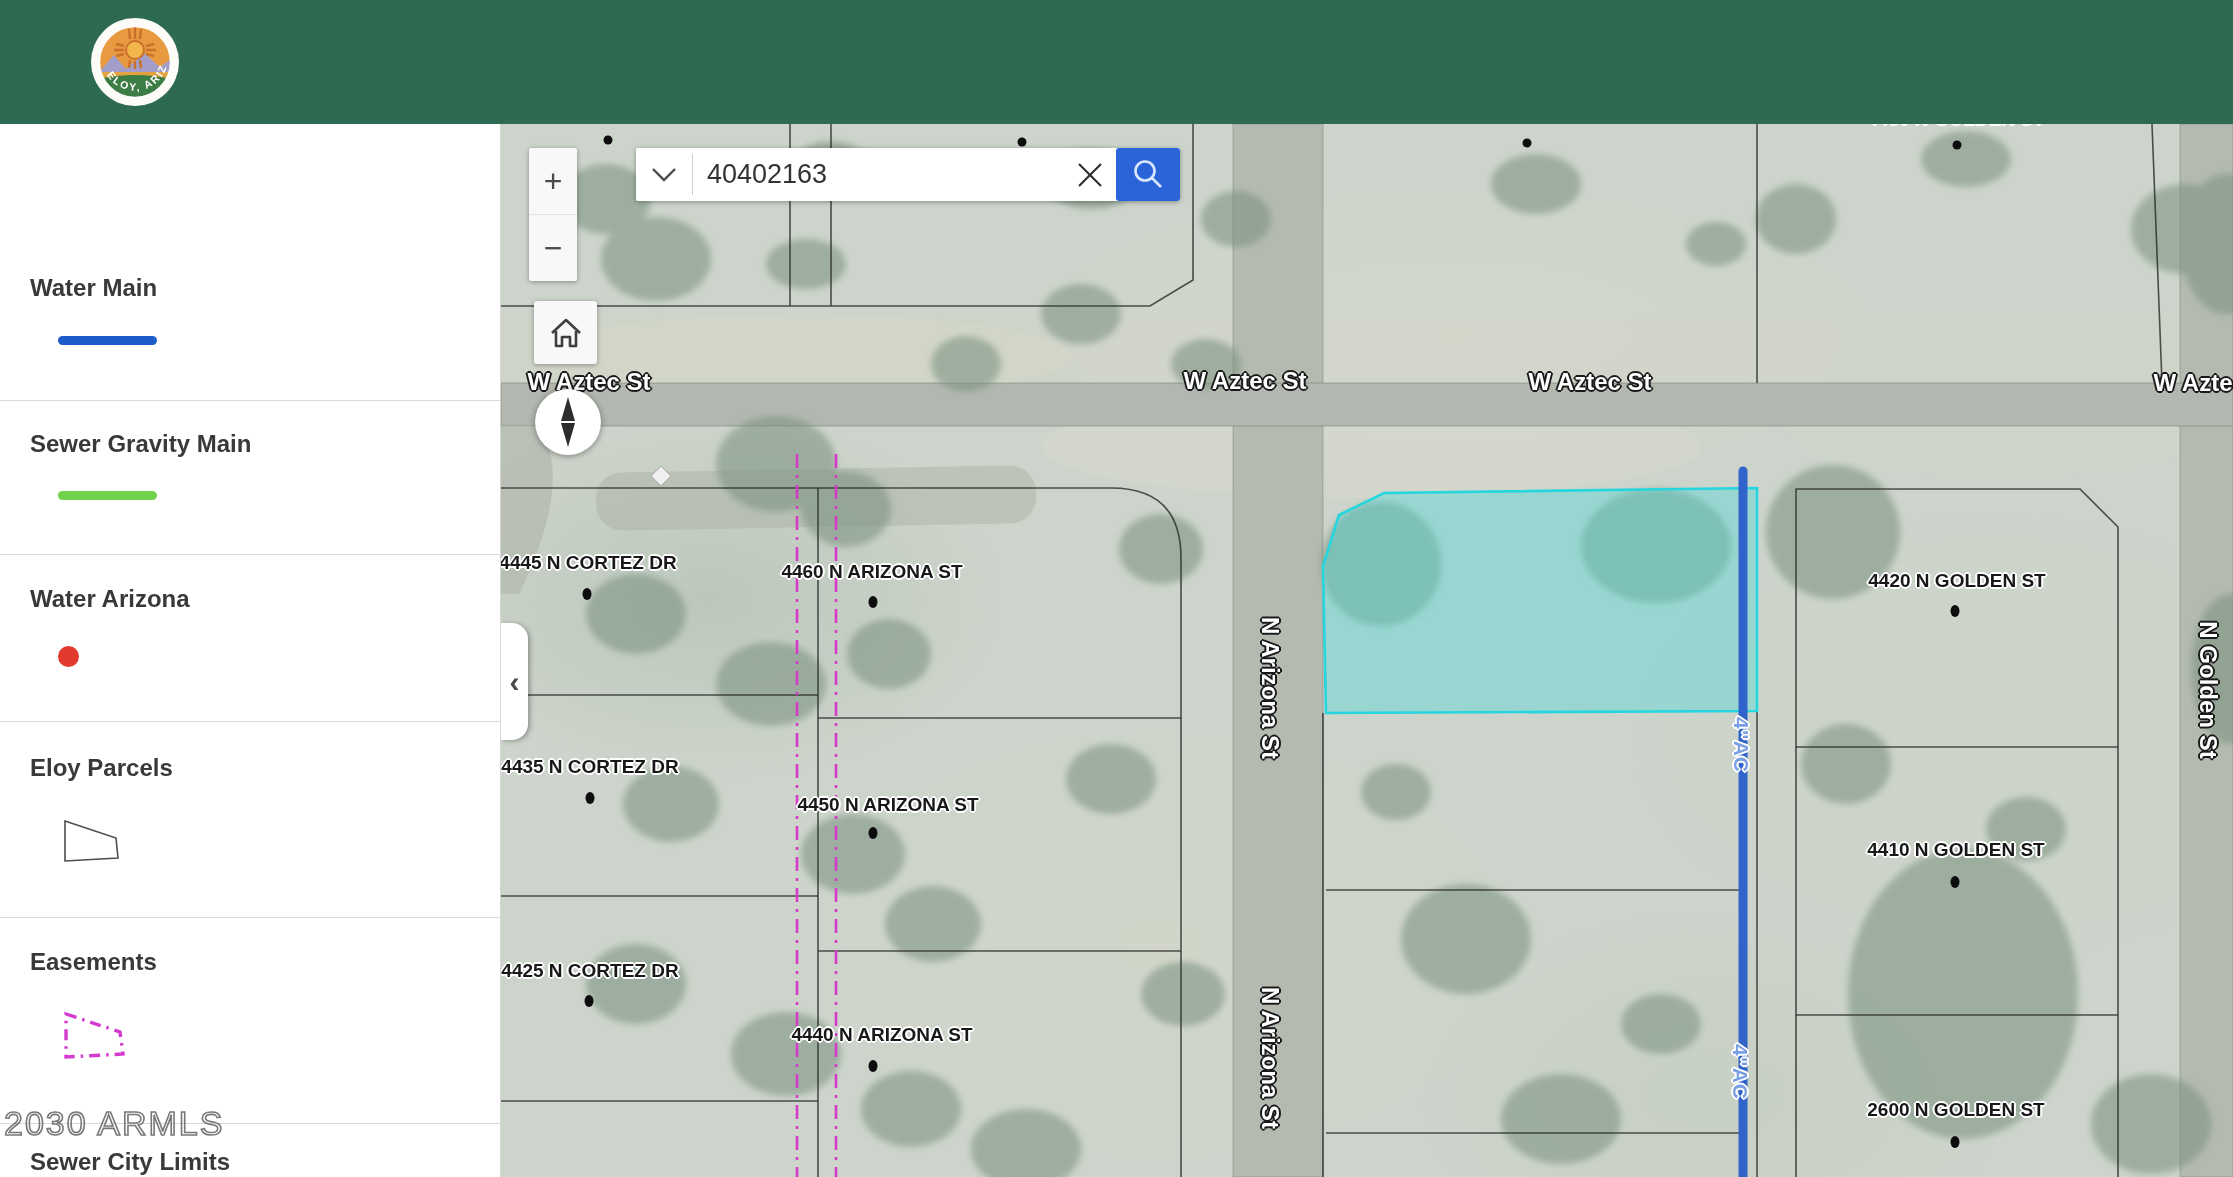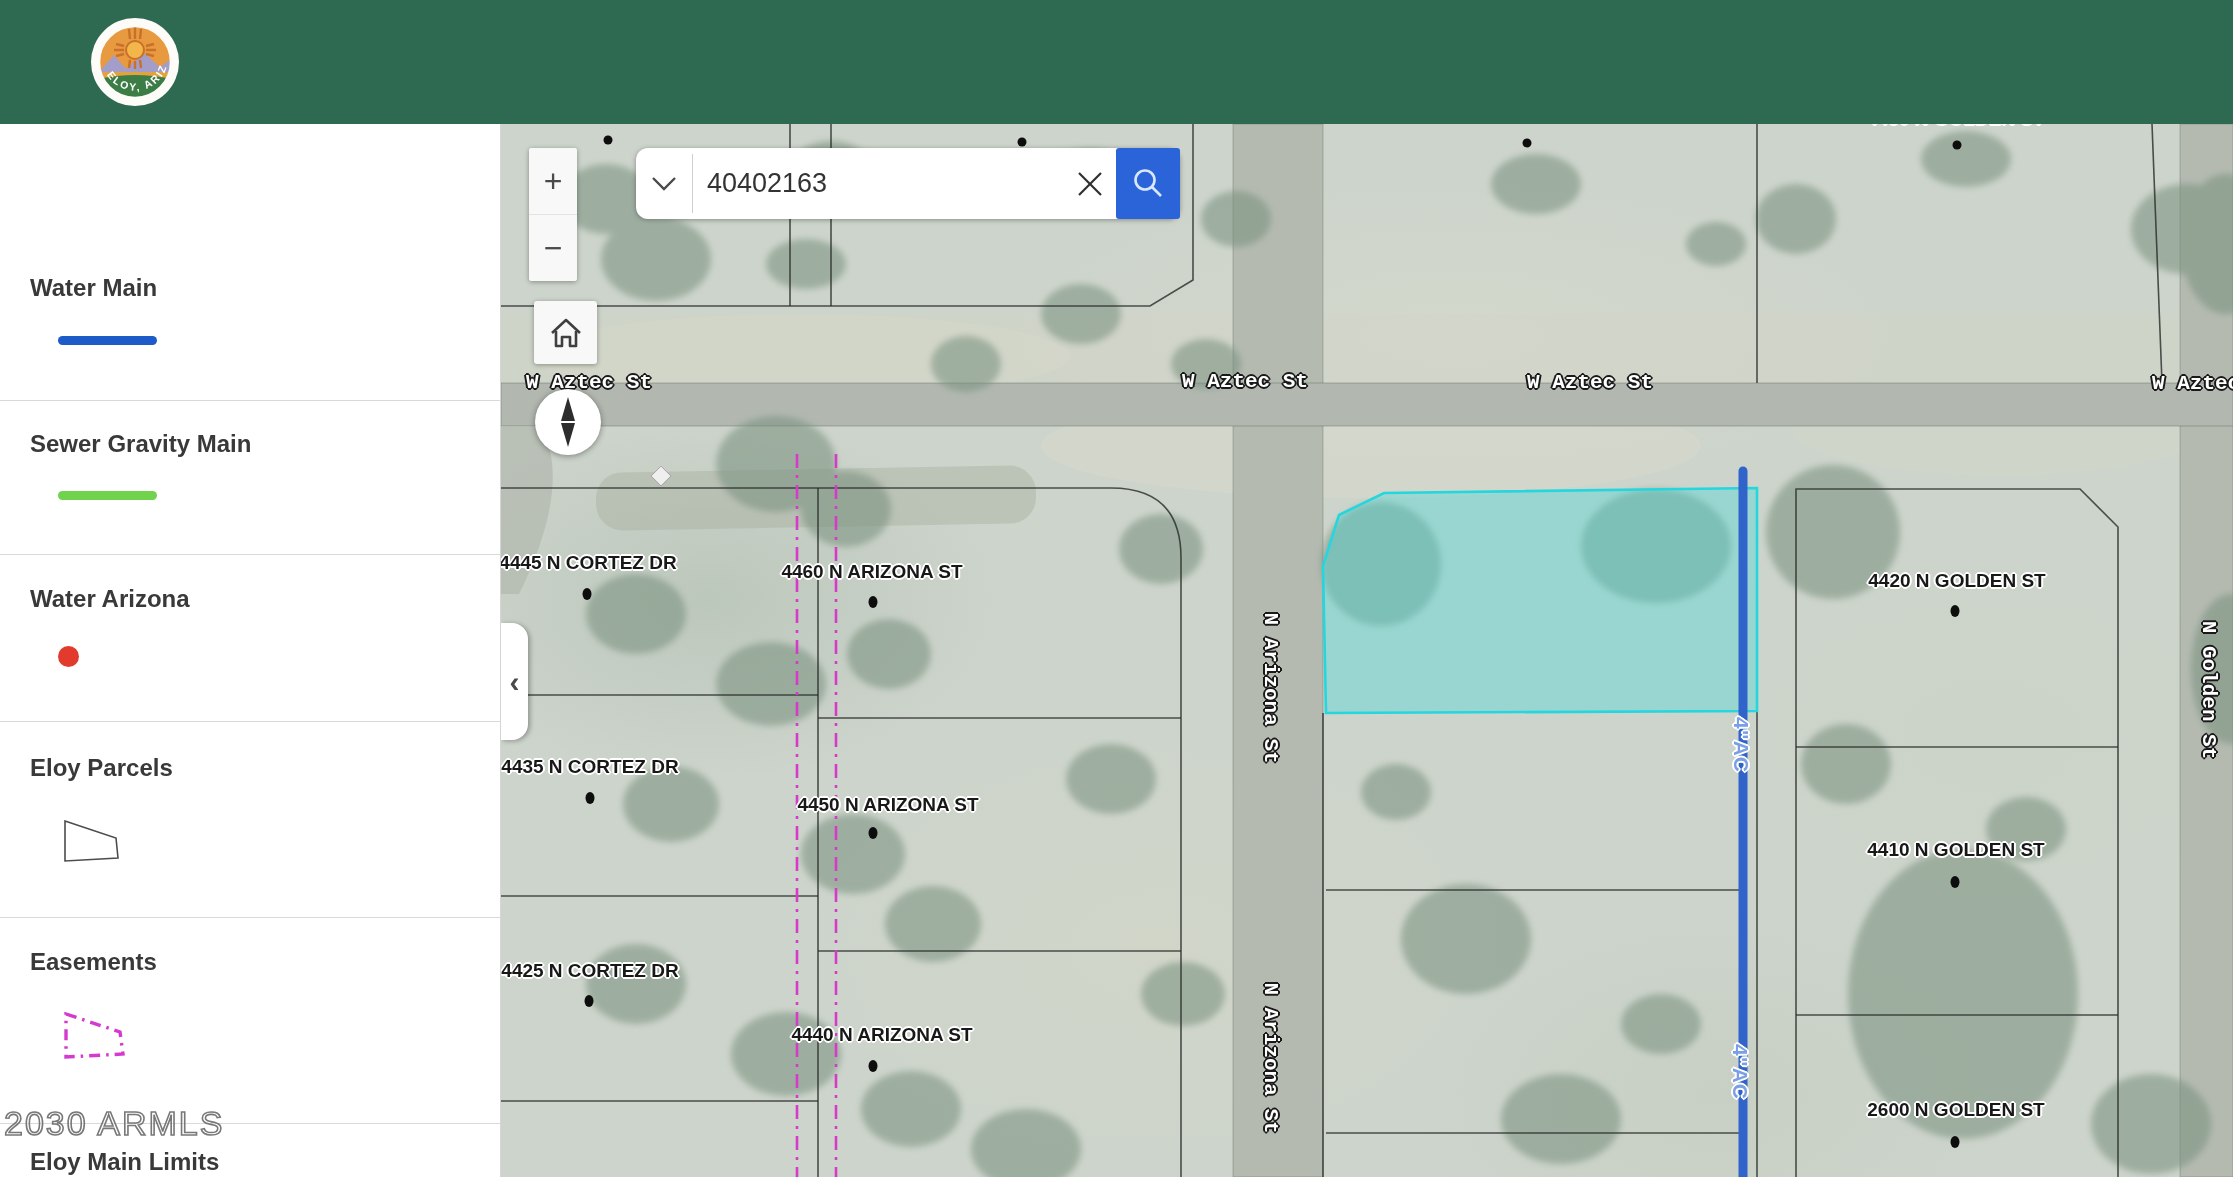--- a/index.html
+++ b/index.html
@@ -30,24 +30,24 @@
          background-image:
            radial-gradient(420px 260px at 12% 45%, rgba(150,170,153,0.30), transparent 70%),
            radial-gradient(520px 320px at 38% 78%, rgba(212,215,199,0.55), transparent 70%),
            radial-gradient(640px 220px at 55% 20%, rgba(217,219,205,0.55), transparent 70%),
            radial-gradient(520px 320px at 86% 58%, rgba(203,211,199,0.50), transparent 70%),
            radial-gradient(420px 260px at 70% 92%, rgba(194,204,192,0.50), transparent 70%);
          z-index:10; }
   .map-gfx { position:absolute; left:0; top:0; }
 
   
-  .street-label { position:absolute; transform:translate(-50%,-50%); font-size:21px; font-weight:bold;
+  .street-label { position:absolute; transform:translate(-50%,-50%); font-size:24px; font-weight:bold;
                   color:#ffffff; white-space:nowrap; z-index:14;
                   text-shadow:-2px 0 0 #1a1a1a, 2px 0 0 #1a1a1a, 0 -2px 0 #1a1a1a, 0 2px 0 #1a1a1a,
-                              -1px -1px 0 #1a1a1a, 1px -1px 0 #1a1a1a, -1px 1px 0 #1a1a1a, 1px 1px 0 #1a1a1a;font-family:Liberation Mono, monospace; }
+                              -1px -1px 0 #1a1a1a, 1px -1px 0 #1a1a1a, -1px 1px 0 #1a1a1a, 1px 1px 0 #1a1a1a; }
   .street-label.vert { writing-mode:vertical-rl; }
   .addr-label { position:absolute; transform:translate(-50%,-50%); font-size:19px; font-weight:bold;
                 color:#181818; white-space:nowrap; z-index:13;
                 text-shadow:-2px 0 0 #fff, 2px 0 0 #fff, 0 -2px 0 #fff, 0 2px 0 #fff,
                             -1px -1px 0 #fff, 1px -1px 0 #fff, -1px 1px 0 #fff, 1px 1px 0 #fff; }
   .pipe-label { position:absolute; transform:translate(-50%,-50%); writing-mode:vertical-rl;
                 font-size:21px; font-weight:bold; color:#7b9fe4; letter-spacing:1px; z-index:14;
                 text-shadow:-2px 0 0 #fff, 2px 0 0 #fff, 0 -2px 0 #fff, 0 2px 0 #fff,
                             -1px -1px 0 #fff, 1px -1px 0 #fff, -1px 1px 0 #fff, 1px 1px 0 #fff; }
   .adot { position:absolute; width:9px; height:12px; border-radius:50%; background:#0d0d0d;
@@ -57,21 +57,21 @@
 
   
   .widget { position:absolute; background:#fff; box-shadow:0 1px 5px rgba(0,0,0,0.35); z-index:30; }
   .zoomctl { left:28px; top:24px; width:48px; height:133px; border-radius:3px;
              display:flex; flex-direction:column; }
   .zoom-btn { flex:1; display:flex; align-items:center; justify-content:center; font-size:32px;
               color:#4a4a4a; background:#f8f8f8; border:none; cursor:pointer; }
   .zoom-btn:first-child { border-bottom:1px solid #e3e3e3; border-radius:3px 3px 0 0; }
   .zoom-btn:last-child { border-radius:0 0 3px 3px; }
 
-  .searchbox { left:135px; top:24px; width:544px; height:71px; border-radius:12px;
+  .searchbox { left:135px; top:24px; width:544px; height:53px; border-radius:2px;
                display:flex; align-items:stretch; }
   .src-btn { width:56px; display:flex; align-items:center; justify-content:center; background:none;
              border:none; cursor:pointer; }
   .searchbox .vdiv { width:1px; background:#cfcfcf; margin:6px 0; }
   .search-input { flex:1; border:none; outline:none; font-size:27px; color:#333; padding:0 6px 0 14px;
                   background:transparent; min-width:0; }
   .clear-btn { width:52px; display:flex; align-items:center; justify-content:center; background:none;
                border:none; cursor:pointer; font-size:30px; color:#2e2e2e; font-weight:300; }
   .go-btn { width:64px; border:none; border-radius:3px; display:flex; align-items:center;
             justify-content:center; cursor:pointer; }
@@ -152,21 +152,21 @@
       <polygon points="3,9 54,26 56,46 3,49" fill="#ffffff" stroke="#4d4d4d" stroke-width="1.6"></polygon>
     </svg>
     <div class="divider" style="top:793px"></div>
 
     <div class="legend-label" style="top:824px">Easements</div>
     <svg class="sw-svg" style="left:62px; top:880px" width="68" height="58" viewBox="0 0 68 58">
       <polygon points="4,10 58,28 61,50 4,53" fill="none" stroke="#d43ace" stroke-width="3.4" stroke-dasharray="11 6 2.5 6"></polygon>
     </svg>
     <div class="divider" style="top:999px"></div>
 
-    <div class="legend-label" style="top:1024px">Eloy Main Limits</div>
+    <div class="legend-label" style="top:1024px">Sewer City Limits</div>
 
   </aside>
 
   <div class="watermark">2030 ARMLS</div>
 
   <main class="map">
 
     <svg class="map-gfx" width="1732" height="1053" viewBox="0 0 1732 1053">
       <defs>
           <filter id="soft" x="-30%" y="-30%" width="160%" height="160%">

